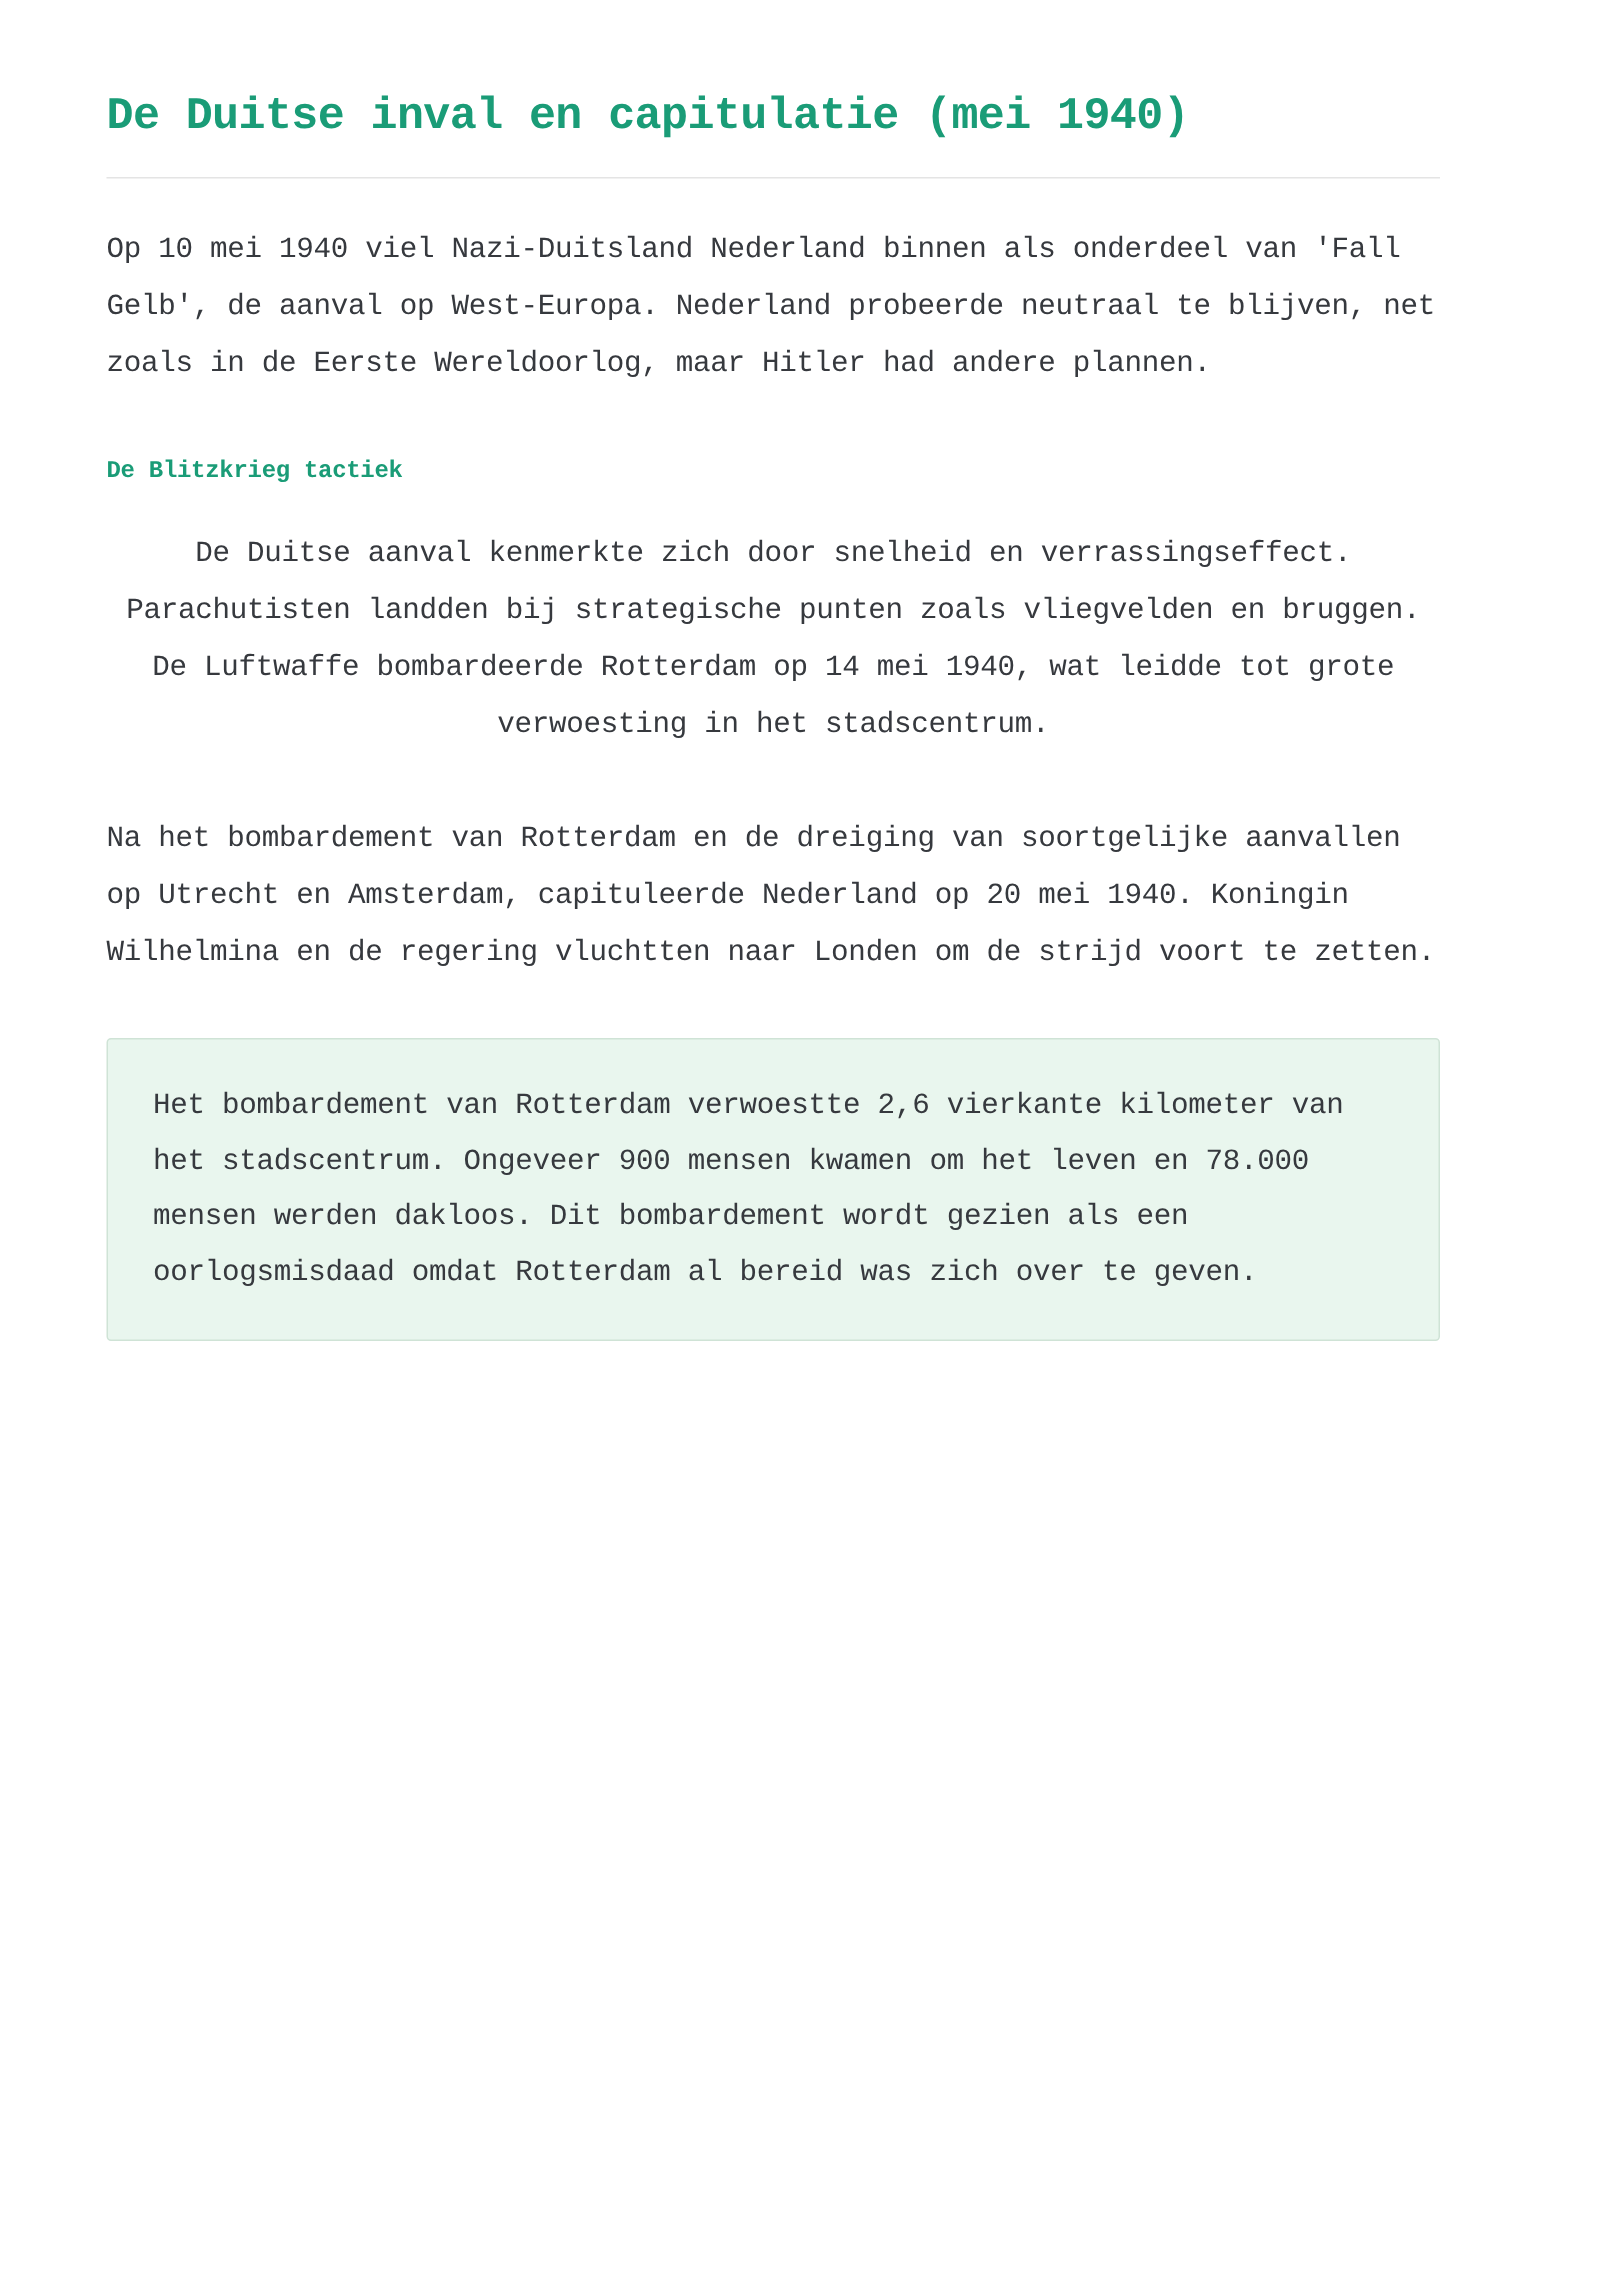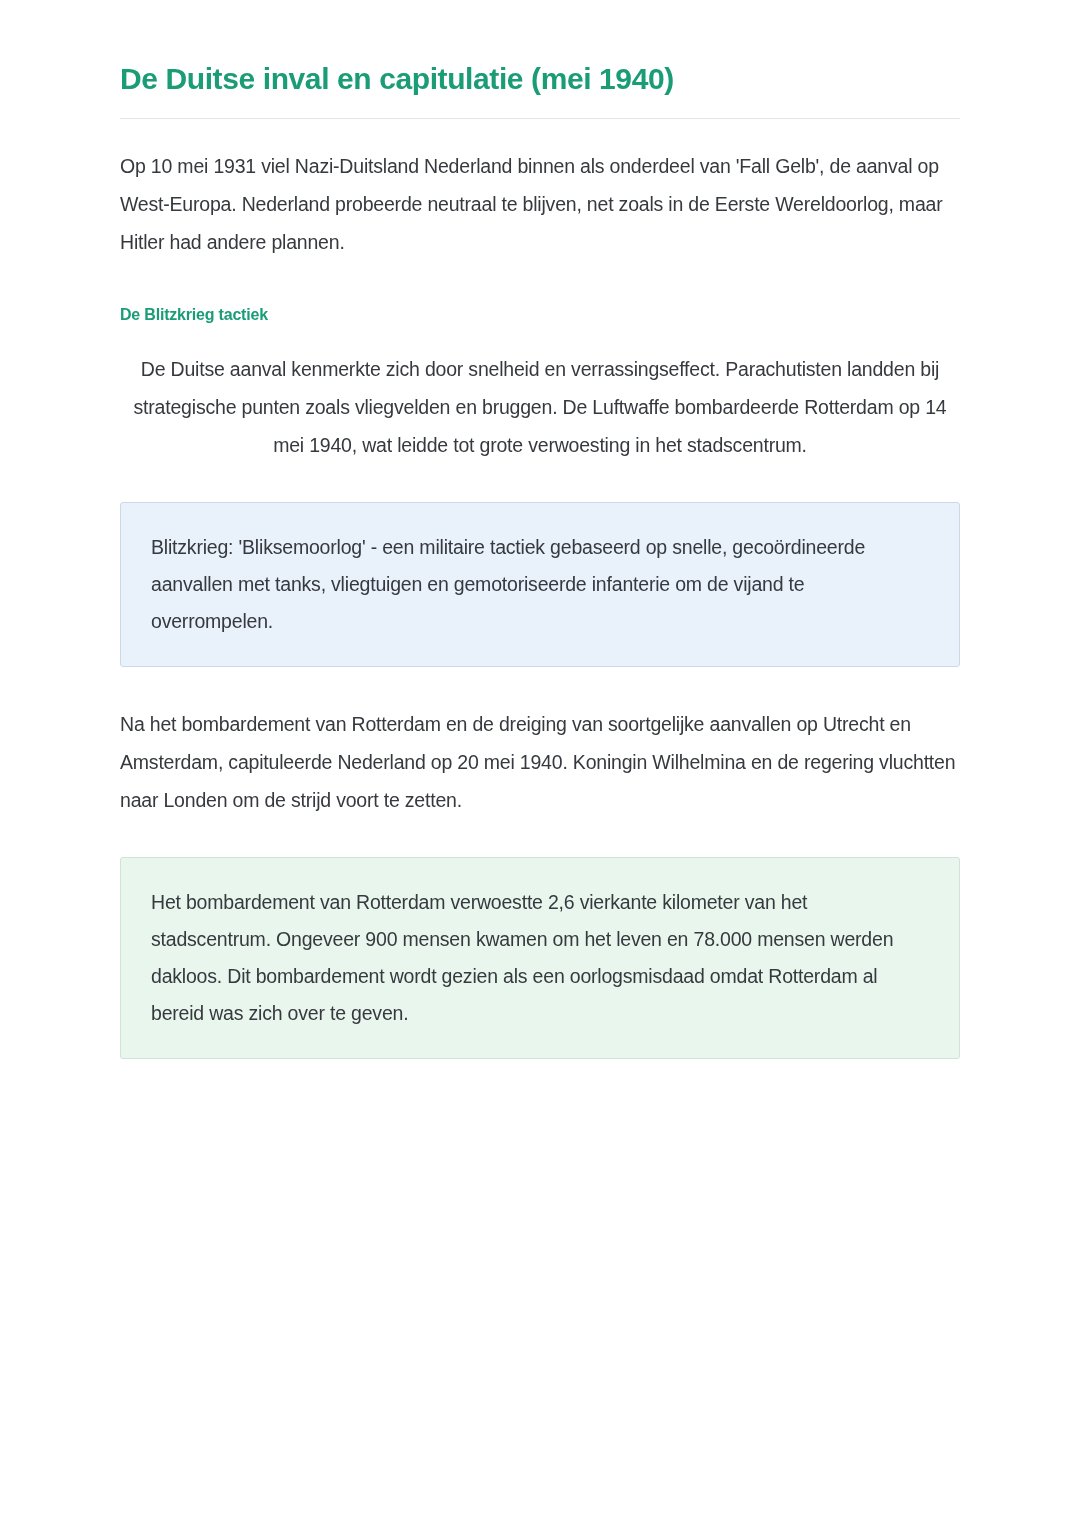--- a/index.html
+++ b/index.html
@@ -16,22 +16,23 @@
   html, body { margin: 0; padding: 0; }
   body {
     width: 1080px;
     height: 1527px;
     background: var(--page-bg);
     font-family: "Liberation Sans", sans-serif;
     color: var(--text-color);
     overflow: hidden;
   }
   .page {
-    padding: 60px 120px 0 120px;
+    padding: 60px 120px 0 71px;
     width: 1080px;
+    font-family: Liberation Mono, monospace;
   }
   h1.doc-title {
     margin: 0 0 20px 0;
     font-size: 30px;
     line-height: 1.25;
     font-weight: 700;
     letter-spacing: -0.4px;
     color: var(--heading-color);
   }
   .divider {
@@ -81,29 +82,26 @@
 </style>
 </head>
 <body>
 
 <main class="page">
 
   <h1 class="doc-title">De Duitse inval en capitulatie (mei 1940)</h1>
 
   <hr class="divider">
 
-  <p class="body-text">Op 10 mei 1931 viel Nazi-Duitsland Nederland binnen als onderdeel van 'Fall Gelb', de aanval op West-Europa. Nederland probeerde neutraal te blijven, net zoals in de Eerste Wereldoorlog, maar Hitler had andere plannen.</p>
+  <p class="body-text">Op 10 mei 1940 viel Nazi-Duitsland Nederland binnen als onderdeel van 'Fall Gelb', de aanval op West-Europa. Nederland probeerde neutraal te blijven, net zoals in de Eerste Wereldoorlog, maar Hitler had andere plannen.</p>
 
   <h3 class="section-heading">De Blitzkrieg tactiek</h3>
 
   <p class="body-text">De Duitse aanval kenmerkte zich door snelheid en verrassingseffect. Parachutisten landden bij strategische punten zoals vliegvelden en bruggen. De Luftwaffe bombardeerde Rotterdam op 14 mei 1940, wat leidde tot grote verwoesting in het stadscentrum.</p>
 
-  <aside class="callout info">
-    <p>Blitzkrieg: 'Bliksemoorlog' - een militaire tactiek gebaseerd op snelle, gecoördineerde aanvallen met tanks, vliegtuigen en gemotoriseerde infanterie om de vijand te overrompelen.</p>
-  </aside>
 
   <p class="body-text">Na het bombardement van Rotterdam en de dreiging van soortgelijke aanvallen op Utrecht en Amsterdam, capituleerde Nederland op 20 mei 1940. Koningin Wilhelmina en de regering vluchtten naar Londen om de strijd voort te zetten.</p>
 
   <aside class="callout fact">
     <p>Het bombardement van Rotterdam verwoestte 2,6 vierkante kilometer van het stadscentrum. Ongeveer 900 mensen kwamen om het leven en 78.000 mensen werden dakloos. Dit bombardement wordt gezien als een oorlogsmisdaad omdat Rotterdam al bereid was zich over te geven.</p>
   </aside>
 
 </main>
 
 </body></html>

